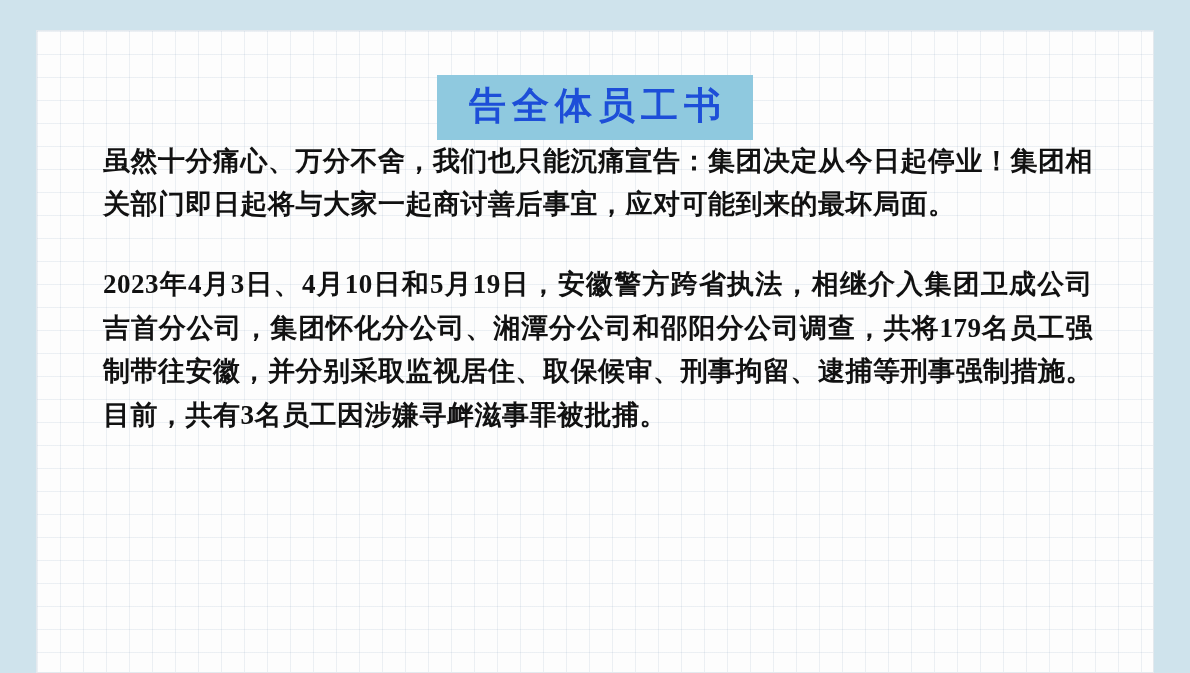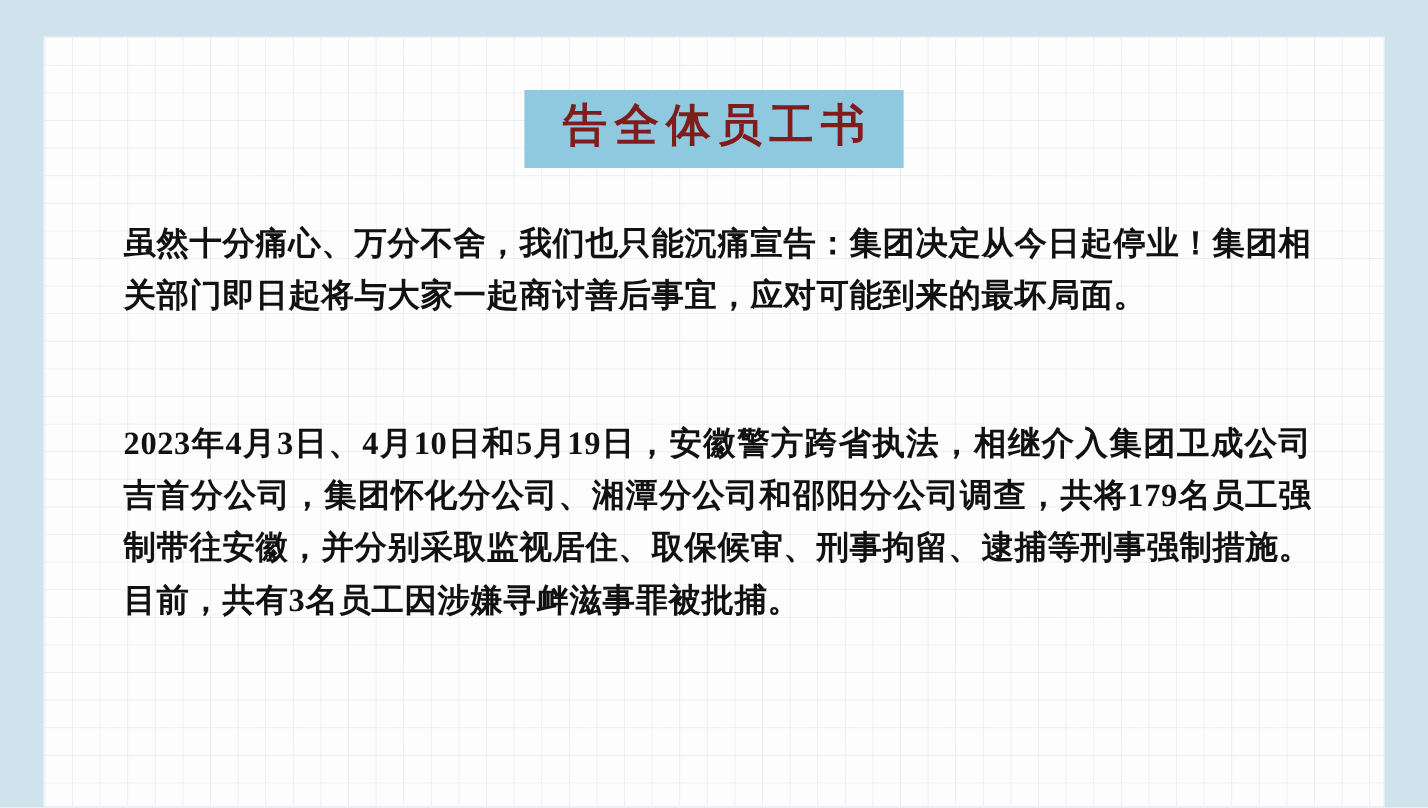--- a/index.html
+++ b/index.html
@@ -53,50 +53,49 @@
   }
 
   
   .title-row {
     text-align: center;
     margin-top: 44px;
   }
   .doc-title {
     display: inline-block;
     background: #8fc9df;
-    color: #7f1d1d;
+    color: #1d4ed8;
     font-size: 37px;
     font-weight: bold;
     letter-spacing: 6px;
     padding: 10px 26px 12px 32px;
     line-height: 1.15;
     font-family: "Liberation Serif", "DejaVu Serif", serif;
   }
 
   .salutation {
     margin-top: 72px;
     font-size: 27px;
     font-weight: bold;
     color: #111;
     letter-spacing: 1px;
     padding-left: 28px;
   }
 
   .para {
-    margin-top: 42px;
     font-size: 27px;
     line-height: 1.62;
     color: #111;
     font-weight: bold;
     letter-spacing: 0.5px;
     padding: 0 22px 0 28px;
     text-align: justify;
   }
   .para.second {
-    margin-top: 79px;
+    margin-top: 36px;
     font-weight: bold;
   }
 </style>
 </head>
 <body>
 
 <div class="page-frame">
   <div class="sheet">
     <div class="sheet-inner">
 

